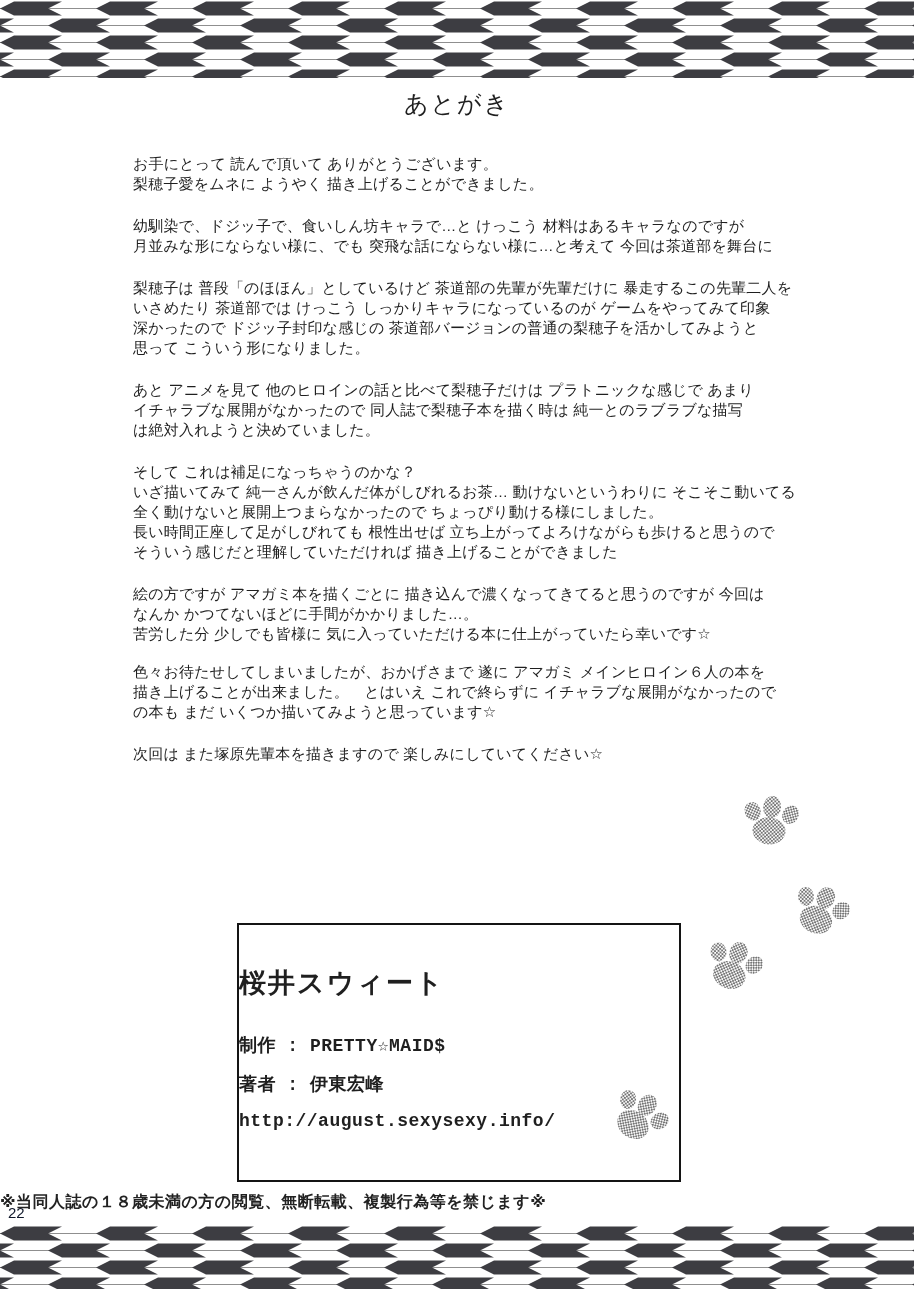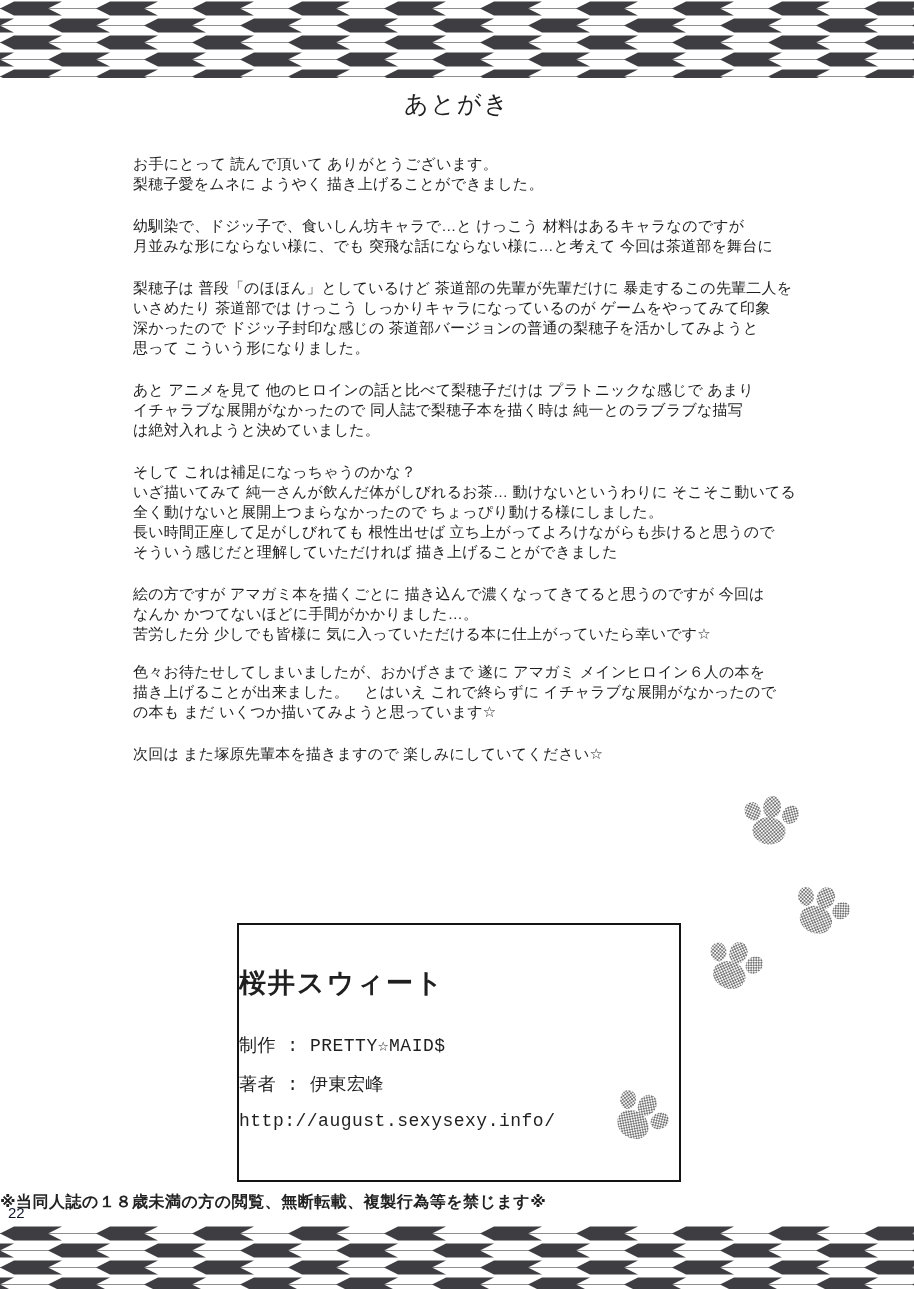--- a/index.html
+++ b/index.html
@@ -25,21 +25,21 @@
   .credits-box{
     position:absolute;left:237px;top:898px;width:444px;height:259px;
     border:2px solid #141414;box-sizing:border-box;
     background:transparent;
     margin-top:25px;
   }
   .credits-title{
     margin-top:40px;font-size:27px;font-weight:bold;letter-spacing:2px;
   }
   .credits-line{
-    margin-top:15px;font-size:18px;font-weight:normal;
+    margin-top:15px;font-size:18px;font-weight:bold;
     font-family:"Liberation Mono","DejaVu Sans Mono",monospace;
     letter-spacing:0.5px;
   }
   .credits-line.production{margin-top:32px;}
   .paw-overlay{position:absolute;top:0;left:0;pointer-events:none;z-index:4;}
   .page-number{
     position:absolute;left:8px;top:1204px;font-size:15px;color:#0f172a;
   }
   .disclaimer{
     position:absolute;top:1192px;left:0;width:100%;text-align:left;

